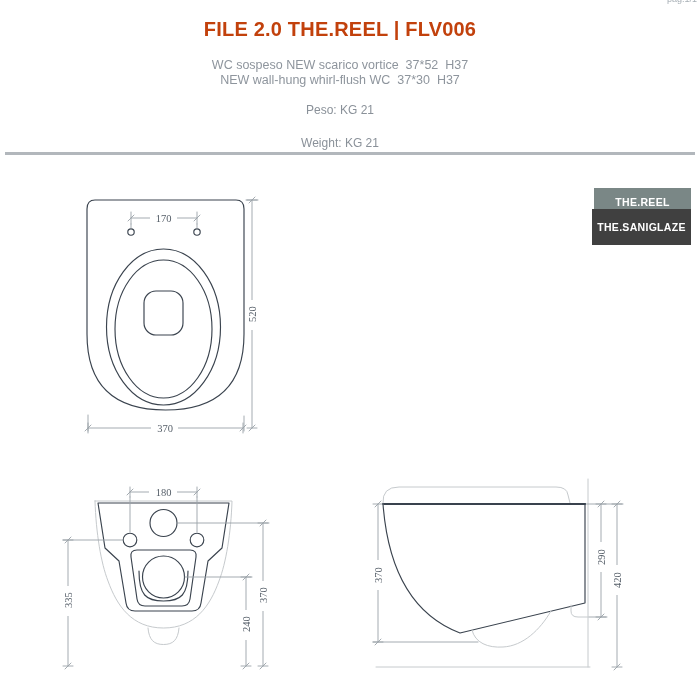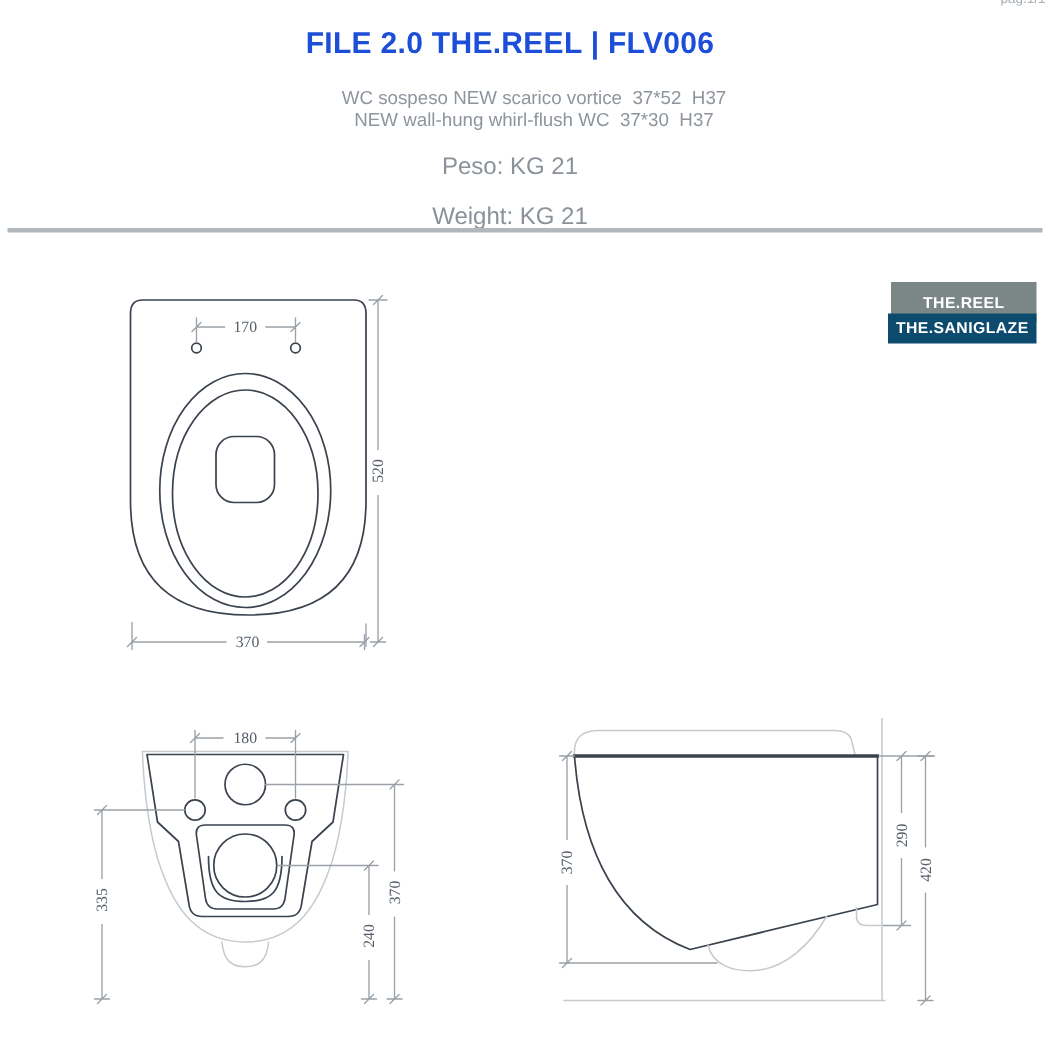--- a/index.html
+++ b/index.html
@@ -3,33 +3,33 @@
 <meta charset="utf-8">
 <style>
   html,body{margin:0;padding:0;}
   body{
     width:700px;height:700px;position:relative;overflow:hidden;
     background:#ffffff;
     font-family:"Liberation Sans", sans-serif;
   }
   .abs{position:absolute;}
   .center-text{left:0;width:680px;text-align:center;}
-  .page-title{top:18px;font-size:20px;font-weight:bold;color:#1d4ed8;letter-spacing:.2px;}
-  .subtitle{font-size:12.5px;color:#8e959d;white-space:pre;margin-left:16px;}
+  .page-title{top:18px;font-size:20px;font-weight:bold;color:#c2410c;letter-spacing:.2px;}
+  .subtitle{font-size:12.5px;color:#8e959d;white-space:pre;}
   .sub1{top:58px;}
   .sub2{top:73px;}
-  .weight-line{font-size:16px;color:#8a9199;white-space:pre;}
+  .weight-line{font-size:12px;color:#8a9199;white-space:pre;}
   .w1{top:103px;}
   .w2{top:118px;margin-top:18px;}
   .divider{top:152px;left:5px;width:690px;height:2.5px;background:#b2b7bc;}
   .pag{top:-6px;right:3px;font-size:9px;color:#a8b0b6;}
   .badge{color:#ffffff;font-weight:bold;font-size:10.5px;letter-spacing:.3px;
          display:flex;align-items:center;justify-content:center;}
   .badge-reel{left:594px;top:188px;width:97px;height:27px;background:#7a8786;}
-  .badge-sani{left:592px;top:209px;width:99px;height:20px;background:#0c4a6e;}
+  .badge-sani{left:592px;top:209px;width:99px;height:36px;background:#404040;}
   svg{display:block;}
   .ln-dark{stroke:#3a434e;stroke-width:1.15;fill:none;stroke-linecap:round;stroke-linejoin:round;}
   .ln-bold{stroke:#39424d;stroke-width:2.2;fill:none;}
   .ln-light{stroke:#c6cacd;stroke-width:1;fill:none;stroke-linecap:round;}
   .ln-dim{stroke:#9aa1a8;stroke-width:.9;fill:none;stroke-linecap:round;}
   .mask{fill:#ffffff;stroke:none;}
   .dim-text{fill:#565f69;font-family:"Liberation Serif", serif;font-size:10.5px;}
 </style>
 </head>
 <body>

